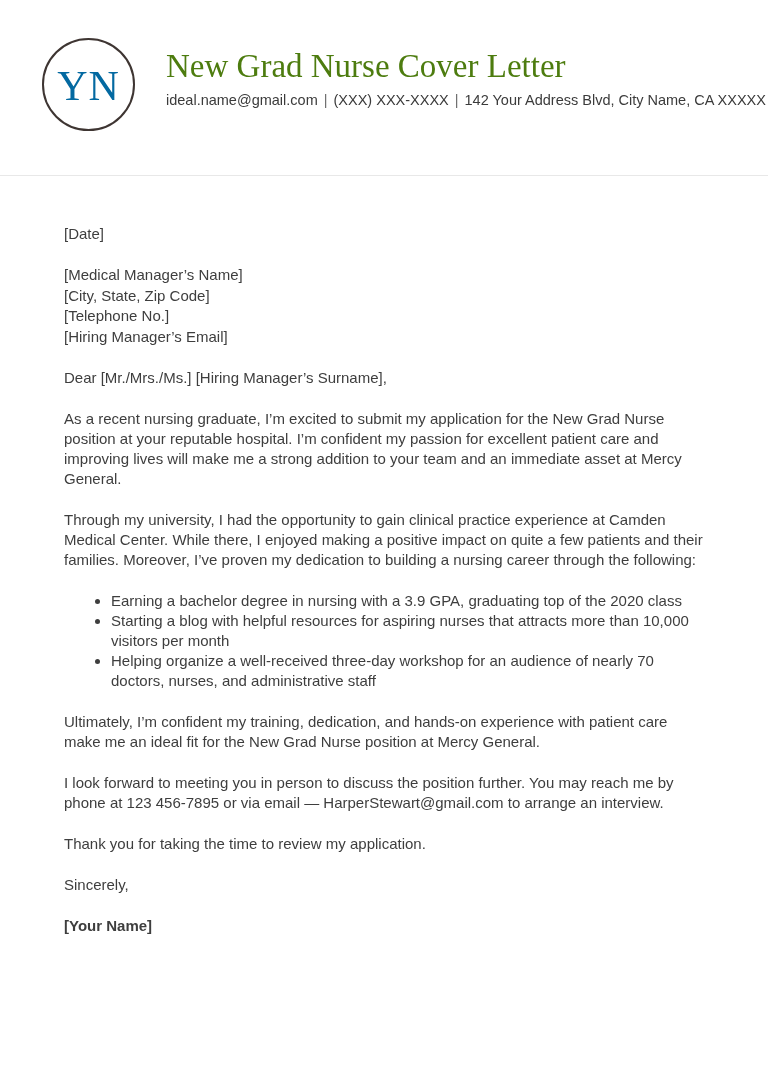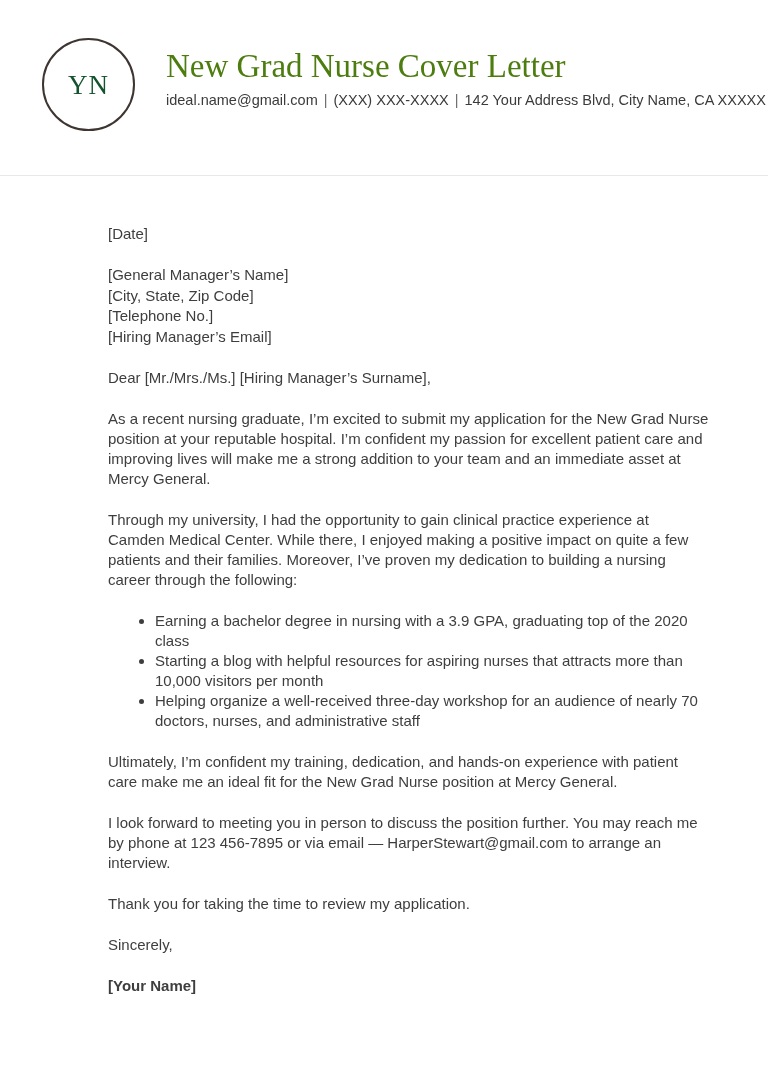--- a/index.html
+++ b/index.html
@@ -25,22 +25,22 @@
     height: 93px;
     border: 2px solid #3e3532;
     border-radius: 50%;
     flex: 0 0 auto;
     display: flex;
     align-items: center;
     justify-content: center;
   }
   .monogram-text {
     font-family: "Liberation Serif", serif;
-    font-size: 27px;
-    color: #14532d;
+    font-size: 42px;
+    color: #0369a1;
     letter-spacing: 1px;
     padding-top: 2px;
   }
   .header-text { padding-top: 9px; }
   .page-title {
     font-family: "Liberation Serif", serif;
     font-weight: normal;
     font-size: 33px;
     line-height: 38px;
     color: #4d7c0f;
@@ -57,21 +57,20 @@
     height: 1px;
     background: #e8e8e8;
     width: 100%;
   }
   
   .letter-body {
     padding: 48px 59px 0 64px;
     font-size: 15px;
     line-height: 20px;
     color: #3e3e3e;
-    margin-left: 44px;
   }
   .letter-body .block { margin-bottom: 21px; }
   .letter-body .block:last-child { margin-bottom: 0; font-weight: bold; }
   .recipient-line { line-height: 20.5px; }
   .para { max-width: 641px; }
   ul.qualifications {
     margin: 21px 0;
     padding-left: 47px;
     max-width: 628px;
   }
@@ -94,21 +93,21 @@
     </div>
   </div>
 
   <div class="header-divider"></div>
 
   <div class="letter-body">
 
     <div class="block">[Date]</div>
 
     <div class="block">
-      <div class="recipient-line">[General Manager’s Name]</div>
+      <div class="recipient-line">[Medical Manager’s Name]</div>
       <div class="recipient-line">[City, State, Zip Code]</div>
       <div class="recipient-line">[Telephone No.]</div>
       <div class="recipient-line">[Hiring Manager’s Email]</div>
     </div>
 
     <div class="block">Dear [Mr./Mrs./Ms.] [Hiring Manager’s Surname],</div>
 
     <p class="block para">As a recent nursing graduate, I’m excited to submit my application for the New Grad Nurse position at your reputable hospital. I’m confident my passion for excellent patient care and improving lives will make me a strong addition to your team and an immediate asset at Mercy General.</p>
 
     <p class="block para">Through my university, I had the opportunity to gain clinical practice experience at Camden Medical Center. While there, I enjoyed making a positive impact on quite a few patients and their families. Moreover, I’ve proven my dedication to building a nursing career through the following:</p>

